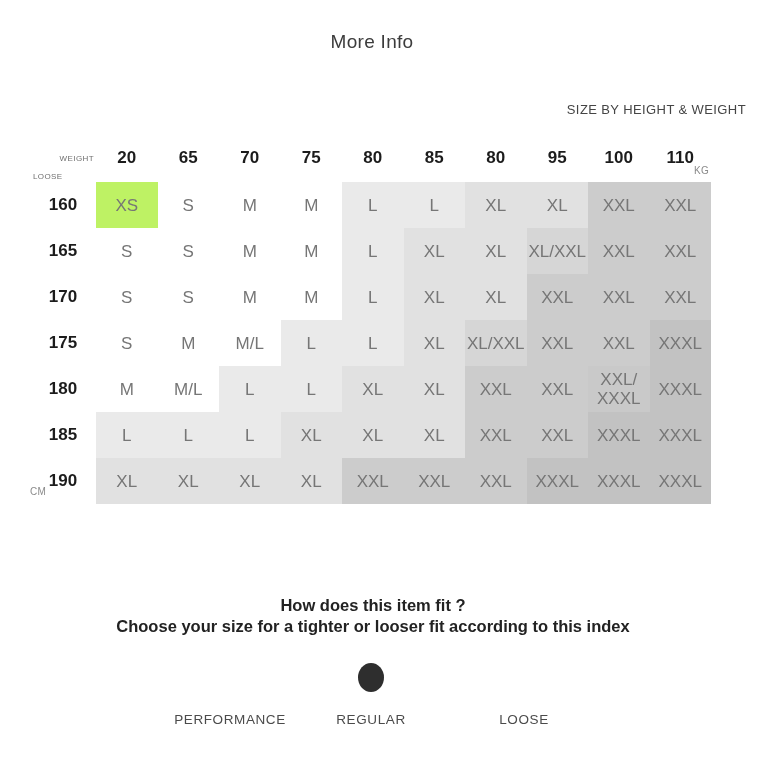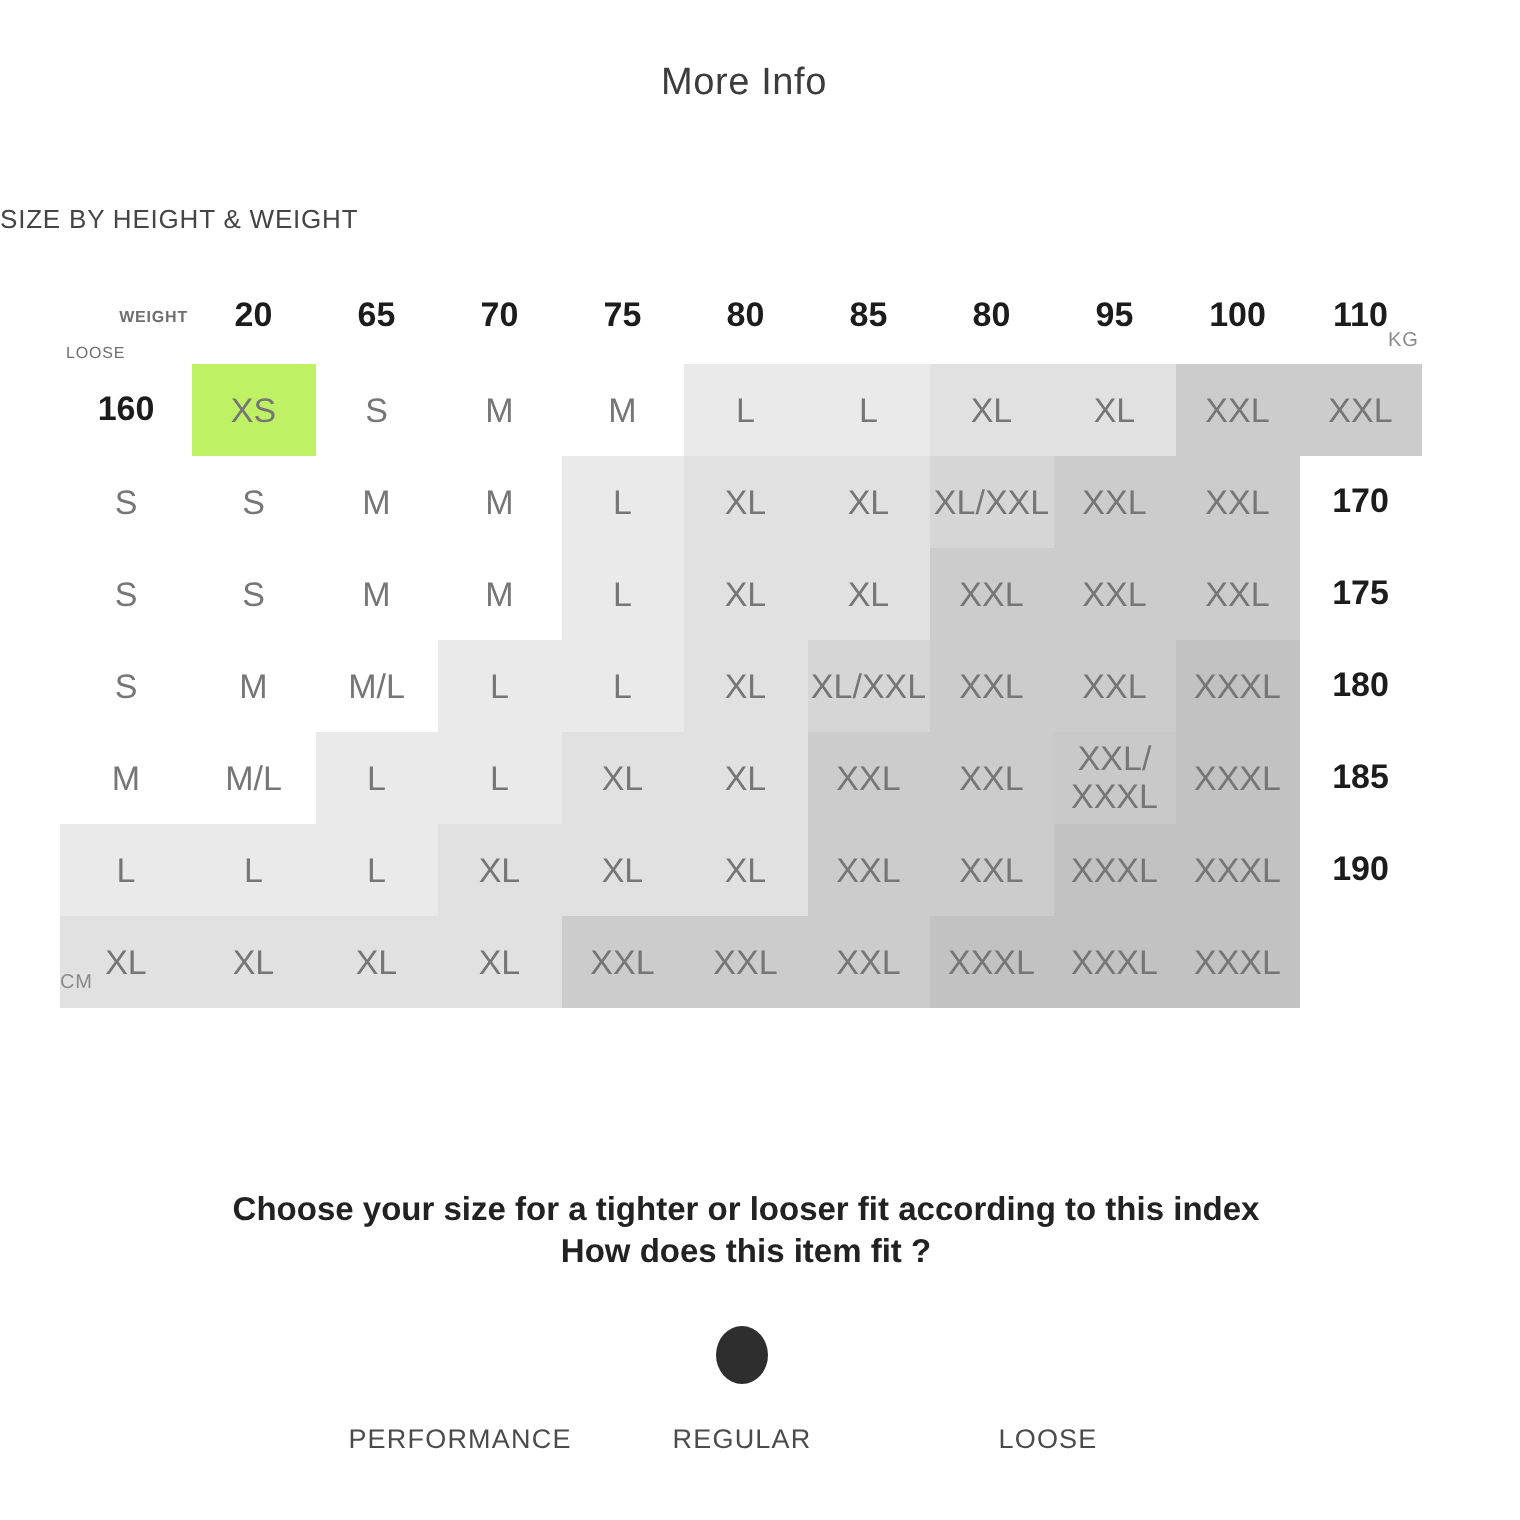--- a/index.html
+++ b/index.html
@@ -25,42 +25,41 @@
     font-size: 19px;
     font-weight: 400;
     color: #3c3c3c;
     letter-spacing: 0.3px;
   }
   .chart-title {
     position: absolute;
     top: 102px;
     left: 0;
     width: 746px;
-    text-align: left;
+    text-align: right;
     font-size: 13px;
     font-weight: 400;
     color: #454545;
     letter-spacing: 0.4px;
   }
   .header-grid {
     position: absolute;
     left: 30px;
     top: 141px;
     display: grid;
     grid-template-columns: 66px repeat(10, 61.5px);
     height: 34px;
   }
   .weight-axis-label {
     align-self: center;
     text-align: right;
     font-size: 8px;
     color: #6f6f6f;
     letter-spacing: 0.4px;
     padding-right: 2px;
-    font-weight: bold;
   }
   .weight-value {
     align-self: center;
     text-align: center;
     font-size: 17px;
     font-weight: 700;
     color: #1c1c1c;
   }
   .kg-unit {
     position: absolute;
@@ -179,20 +178,21 @@
       <div class="size-cell" style="background: #bef264;">XS</div>
       <div class="size-cell" style="background: rgb(255, 255, 255);">S</div>
       <div class="size-cell" style="background: rgb(255, 255, 255);">M</div>
       <div class="size-cell" style="background: rgb(255, 255, 255);">M</div>
       <div class="size-cell" style="background: rgb(234, 234, 234);">L</div>
       <div class="size-cell" style="background: rgb(234, 234, 234);">L</div>
       <div class="size-cell" style="background: rgb(225, 225, 225);">XL</div>
       <div class="size-cell" style="background: rgb(225, 225, 225);">XL</div>
       <div class="size-cell" style="background: rgb(204, 204, 204);">XXL</div>
       <div class="size-cell" style="background: rgb(204, 204, 204);">XXL</div>
+      <div class="height-label">165</div>
       <div class="size-cell" style="background: rgb(255, 255, 255);">S</div>
       <div class="size-cell" style="background: rgb(255, 255, 255);">S</div>
       <div class="size-cell" style="background: rgb(255, 255, 255);">M</div>
       <div class="size-cell" style="background: rgb(255, 255, 255);">M</div>
       <div class="size-cell" style="background: rgb(234, 234, 234);">L</div>
       <div class="size-cell" style="background: rgb(225, 225, 225);">XL</div>
       <div class="size-cell" style="background: rgb(225, 225, 225);">XL</div>
       <div class="size-cell" style="background: rgb(214, 214, 214);">XL/XXL</div>
       <div class="size-cell" style="background: rgb(204, 204, 204);">XXL</div>
       <div class="size-cell" style="background: rgb(204, 204, 204);">XXL</div>
@@ -250,22 +250,22 @@
       <div class="size-cell" style="background: rgb(204, 204, 204);">XXL</div>
       <div class="size-cell" style="background: rgb(204, 204, 204);">XXL</div>
       <div class="size-cell" style="background: rgb(194, 194, 194);">XXXL</div>
       <div class="size-cell" style="background: rgb(194, 194, 194);">XXXL</div>
       <div class="size-cell" style="background: rgb(194, 194, 194);">XXXL</div>
     </div>
 
   <div class="cm-unit">CM</div>
 
   <div class="fit-heading">
+    <div>How does this item fit ?</div>
     <div>Choose your size for a tighter or looser fit according to this index</div>
-    <div>How does this item fit ?</div>
   </div>
 
   <div class="fit-dot" style="background: rgb(46, 46, 46);"></div>
 
   <span class="fit-option performance">PERFORMANCE</span>
   <span class="fit-option regular">REGULAR</span>
   <span class="fit-option loose">LOOSE</span>
 
 </div>
 

